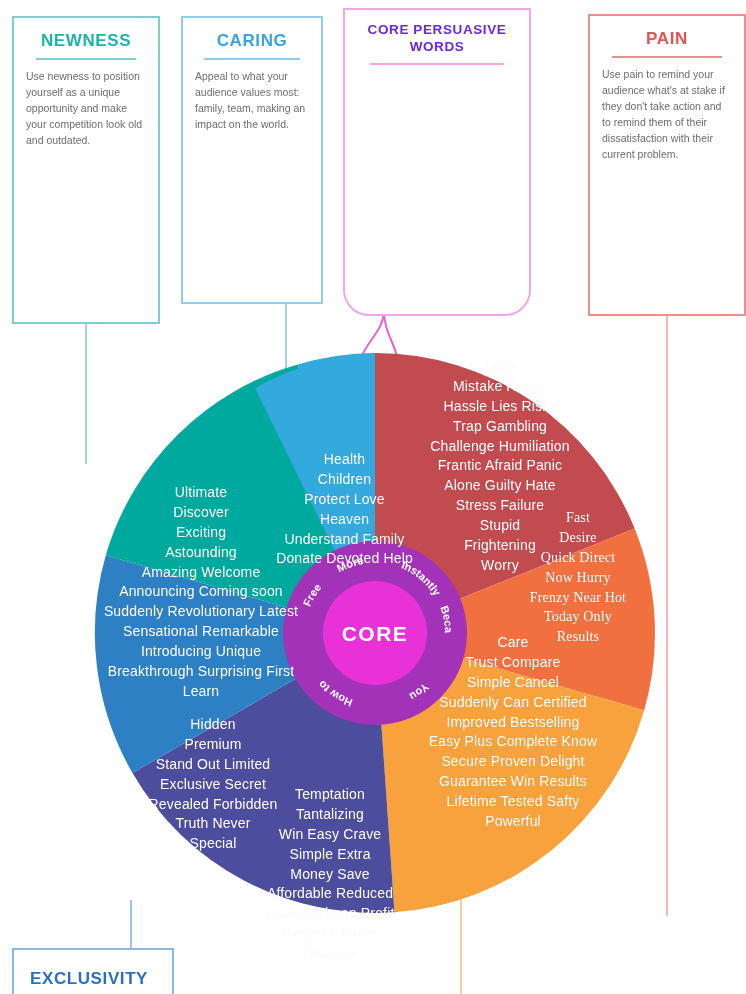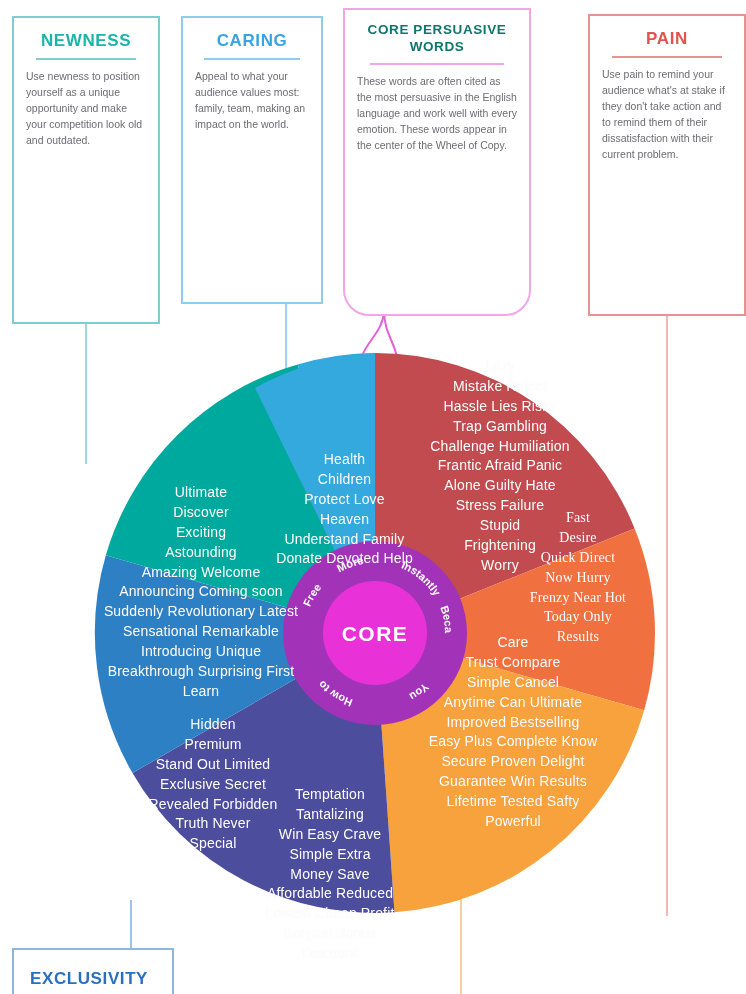--- a/index.html
+++ b/index.html
@@ -30,21 +30,21 @@
   #card-newness{left:12px;top:16px;width:148px;height:308px;border-color:#7fcdd2;}
   #card-newness .ttl{color:#1ab5a8;}
   #card-newness .rule{background:#7fcdd2;}
 
   #card-caring{left:181px;top:16px;width:142px;height:288px;border-color:#8fcdef;}
   #card-caring .ttl{color:#3aa3e3;}
   #card-caring .rule{background:#8fcdef;}
 
   #card-core{left:343px;top:8px;width:188px;height:308px;border-color:#f2a6e8;
              border-bottom-left-radius:26px;border-bottom-right-radius:26px;}
-  #card-core .ttl{color:#0f766e;}
+  #card-core .ttl{color:#6d28d9;}
   #card-core .rule{background:#f2a6e8;}
 
   #card-pain{left:588px;top:14px;width:158px;height:302px;border-color:#e8928f;}
   #card-pain .ttl{color:#e0554f;}
   #card-pain .rule{background:#e8928f;}
 
   #card-exclusivity{left:12px;top:948px;width:162px;height:62px;border-color:#8fb6e0;}
   #card-exclusivity .ttl{color:#2a6fc0;margin-top:6px;}
 
   
@@ -138,21 +138,21 @@
 Desire
 Quick  Direct
 Now  Hurry
 Frenzy  Near  Hot
 Today  Only
 Results</div>
 
     <div class="seg-text" style="left:318px;top:300px;width:240px;">Care
 Trust  Compare
 Simple  Cancel
-Anytime  Can  Ultimate
+Suddenly  Can  Certified
 Improved  Bestselling
 Easy  Plus  Complete  Know
 Secure  Proven  Delight
 Guarantee  Win  Results
 Lifetime  Tested  Safty
 Powerful</div>
 
     <div class="seg-text" style="left:150px;top:452px;width:210px;">Temptation
 Tantalizing
 Win  Easy  Crave
@@ -199,21 +199,20 @@
 
   <div class="card" id="card-caring">
     <div class="ttl">CARING</div>
     <div class="rule"></div>
     <div class="body">Appeal to what your audience values most: family, team, making an impact on the world.</div>
   </div>
 
   <div class="card" id="card-core">
     <div class="ttl" style="font-size:13.5px;">CORE PERSUASIVE WORDS</div>
     <div class="rule"></div>
-    <div class="body">These words are often cited as the most persuasive in the English language and work well with every emotion. These words appear in the center of the Wheel of Copy.</div>
   </div>
 
   <div class="card" id="card-pain">
     <div class="ttl">PAIN</div>
     <div class="rule"></div>
     <div class="body">Use pain to remind your audience what's at stake if they don't take action and to remind them of their dissatisfaction with their current problem.</div>
   </div>
 
   <div class="card" id="card-exclusivity">
     <div class="ttl" style="text-align:left;padding-left:4px;">EXCLUSIVITY</div>

